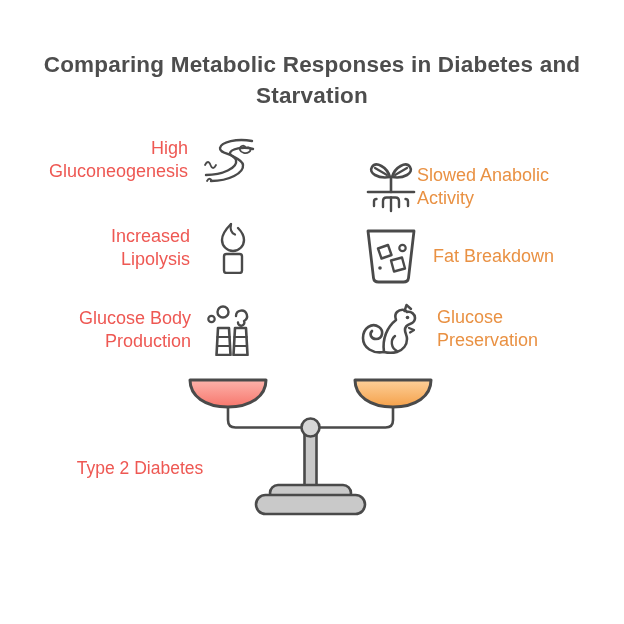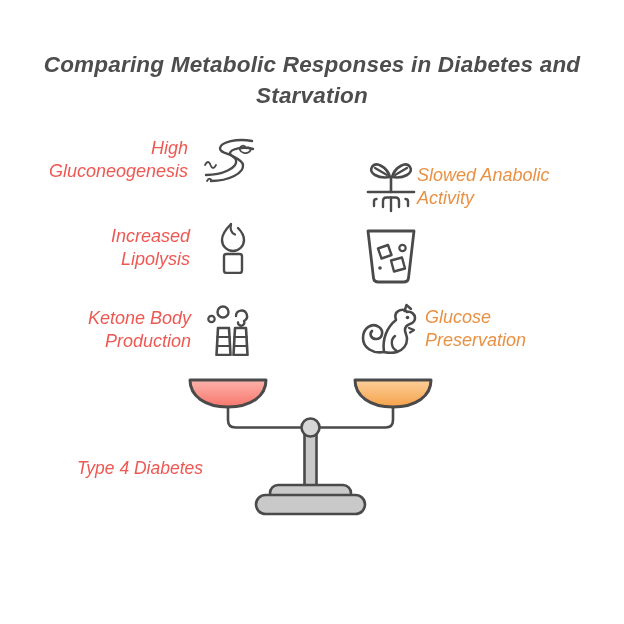--- a/index.html
+++ b/index.html
@@ -1,19 +1,18 @@
 <!DOCTYPE html>
 <html style="--red: #ee5853; --orange: #e99143; --title-color: #4d4d4d; --stroke: #4a4a4a;"><head>
 <meta charset="utf-8">
 <style>
   html,body{margin:0;padding:0;background:#ffffff;}
   .canvas{
     position:relative;width:624px;height:624px;background:#ffffff;overflow:hidden;
     font-family:"Liberation Sans", sans-serif;
-    font-style:italic;
   }
   .title{
     position:absolute;top:49px;left:0;right:0;margin:0 auto;max-width:545px;
     text-align:center;font-size:22.5px;line-height:31px;font-weight:bold;
     color:var(--title-color,#4d4d4d);letter-spacing:0.2px;
   }
   .item{position:absolute;display:flex;align-items:center;}
   .item .label{font-size:18px;line-height:23px;}
   .red{color:var(--red,#ee5853);}
   .orange{color:var(--orange,#e99143);}
@@ -79,40 +78,41 @@
   <div class="item right-item" style="left:366px;top:228px;gap:17px;">
     <span class="icon">
       <svg width="50" height="56" viewBox="0 0 50 56">
         <path class="ic" stroke-width="2.8" d="M2 3 H48 L42.5 50 Q42 54 37.5 54 H12.5 Q8 54 7.5 50 Z"></path>
         <path class="ic" stroke-width="2.4" d="M12 20.5 L22 17 L25.5 27 L15.5 30.5 Z"></path>
         <path class="ic" stroke-width="2.4" d="M25 32.5 L36 29.5 L39 40.5 L28 43.5 Z"></path>
         <circle class="ic" stroke-width="2.2" cx="36.5" cy="20" r="3.2"></circle>
         <circle cx="14" cy="40" r="1.8" fill="#4a4a4a" stroke="none"></circle>
       </svg>
     </span>
+    <div class="label orange" style="width:160px;">Fat Breakdown</div>
   </div>
 
   <div class="item left-item" style="left:30px;top:304px;width:222px;gap:13px;">
-    <div class="label red" style="width:146px;">Ketone Body Production</div>
+    <div class="label red" style="width:146px;">Glucose Body Production</div>
     <span class="icon">
       <svg width="48" height="52" viewBox="0 0 48 52">
         <circle class="ic" stroke-width="2.2" cx="7.5" cy="15" r="3.2"></circle>
         <circle class="ic" stroke-width="2.4" cx="19" cy="8" r="5.5"></circle>
         <path class="ic" stroke-width="2.4" d="M32 12 a5.5 5.5 0 1 1 8 5 a3.2 3.2 0 1 1 -6 1.5"></path>
         <path class="ic" stroke-width="2.6" d="M14 24 H25 L26.5 51 H12.5 Z"></path>
         <path class="ic" stroke-width="2.2" d="M13.4 33 H25.7"></path>
         <path class="ic" stroke-width="2.2" d="M13 42 H26.1"></path>
         <path class="ic" stroke-width="2.6" d="M31 24 H42 L43.5 51 H29.5 Z"></path>
         <path class="ic" stroke-width="2.2" d="M30.4 33 H42.7"></path>
         <path class="ic" stroke-width="2.2" d="M30 42 H43.1"></path>
       </svg>
     </span>
   </div>
 
-  <div class="item right-item" style="left:360px;top:301px;gap:3px;">
+  <div class="item right-item" style="left:360px;top:301px;gap:15px;">
     <span class="icon">
       <svg width="62" height="56" viewBox="0 0 62 56">
         <path class="ic" stroke-width="2.6" d="M24 51 C 13 53 3 47 3 37 C 3 27 12 21 19 26 C 24 29.5 23 38 16 38 C 11 38 9 33 12 30"></path>
         <path class="ic" stroke-width="2.6" d="M24 51 C 22 38 27 26 36 19 C 35 16 35 13 37 11 C 40 8 45 8 47 11 C 51 10 55 13 55 17 C 55 20 53 22 50 23 C 47 24 45 26 45 29 C 45 32 47 34 47 38 C 47 44 43 49 37 51 C 33 52 28 52 24 51 Z"></path>
         <path class="ic" stroke-width="2.4" d="M44.5 10 L46.5 4 L51 8"></path>
         <circle cx="47.5" cy="16.5" r="1.8" fill="#4a4a4a" stroke="none"></circle>
         <path class="ic" stroke-width="2.2" d="M49 27 L54 29 L50 31.5"></path>
         <path class="ic" stroke-width="2.4" d="M37 50 C 31 47 30 39 35 35"></path>
       </svg>
     </span>
@@ -134,15 +134,15 @@
       <rect x="144.5" y="57" width="12" height="64" rx="5.5" fill="#c9c9c9" stroke="#4a4a4a" stroke-width="2.6"></rect>
       <rect x="110" y="113" width="81" height="16" rx="8" fill="#c9c9c9" stroke="#4a4a4a" stroke-width="2.6"></rect>
       <rect x="96" y="123" width="109" height="19" rx="9.5" fill="#c9c9c9" stroke="#4a4a4a" stroke-width="2.6"></rect>
       <path d="M68 33 V48 Q68 55.5 75.5 55.5 H225.5 Q233 55.5 233 48 V33" fill="none" stroke="#4a4a4a" stroke-width="2.6"></path>
       <path d="M30 8 H106 C 106 24 91 35 68 35 C 45 35 30 24 30 8 Z" fill="url(#panL)" stroke="#4a4a4a" stroke-width="3" stroke-linejoin="round"></path>
       <path d="M195 8 H271 C 271 24 256 35 233 35 C 210 35 195 24 195 8 Z" fill="url(#panR)" stroke="#4a4a4a" stroke-width="3" stroke-linejoin="round"></path>
       <circle cx="150.5" cy="55.5" r="9" fill="#d6d6d6" stroke="#4a4a4a" stroke-width="2.6"></circle>
     </svg>
   </div>
 
-  <div class="footer-label red" style="left:40px;top:457px;width:200px;">Type 4 Diabetes</div>
+  <div class="footer-label red" style="left:40px;top:457px;width:200px;">Type 2 Diabetes</div>
 
 </div>
 
 </body></html>

